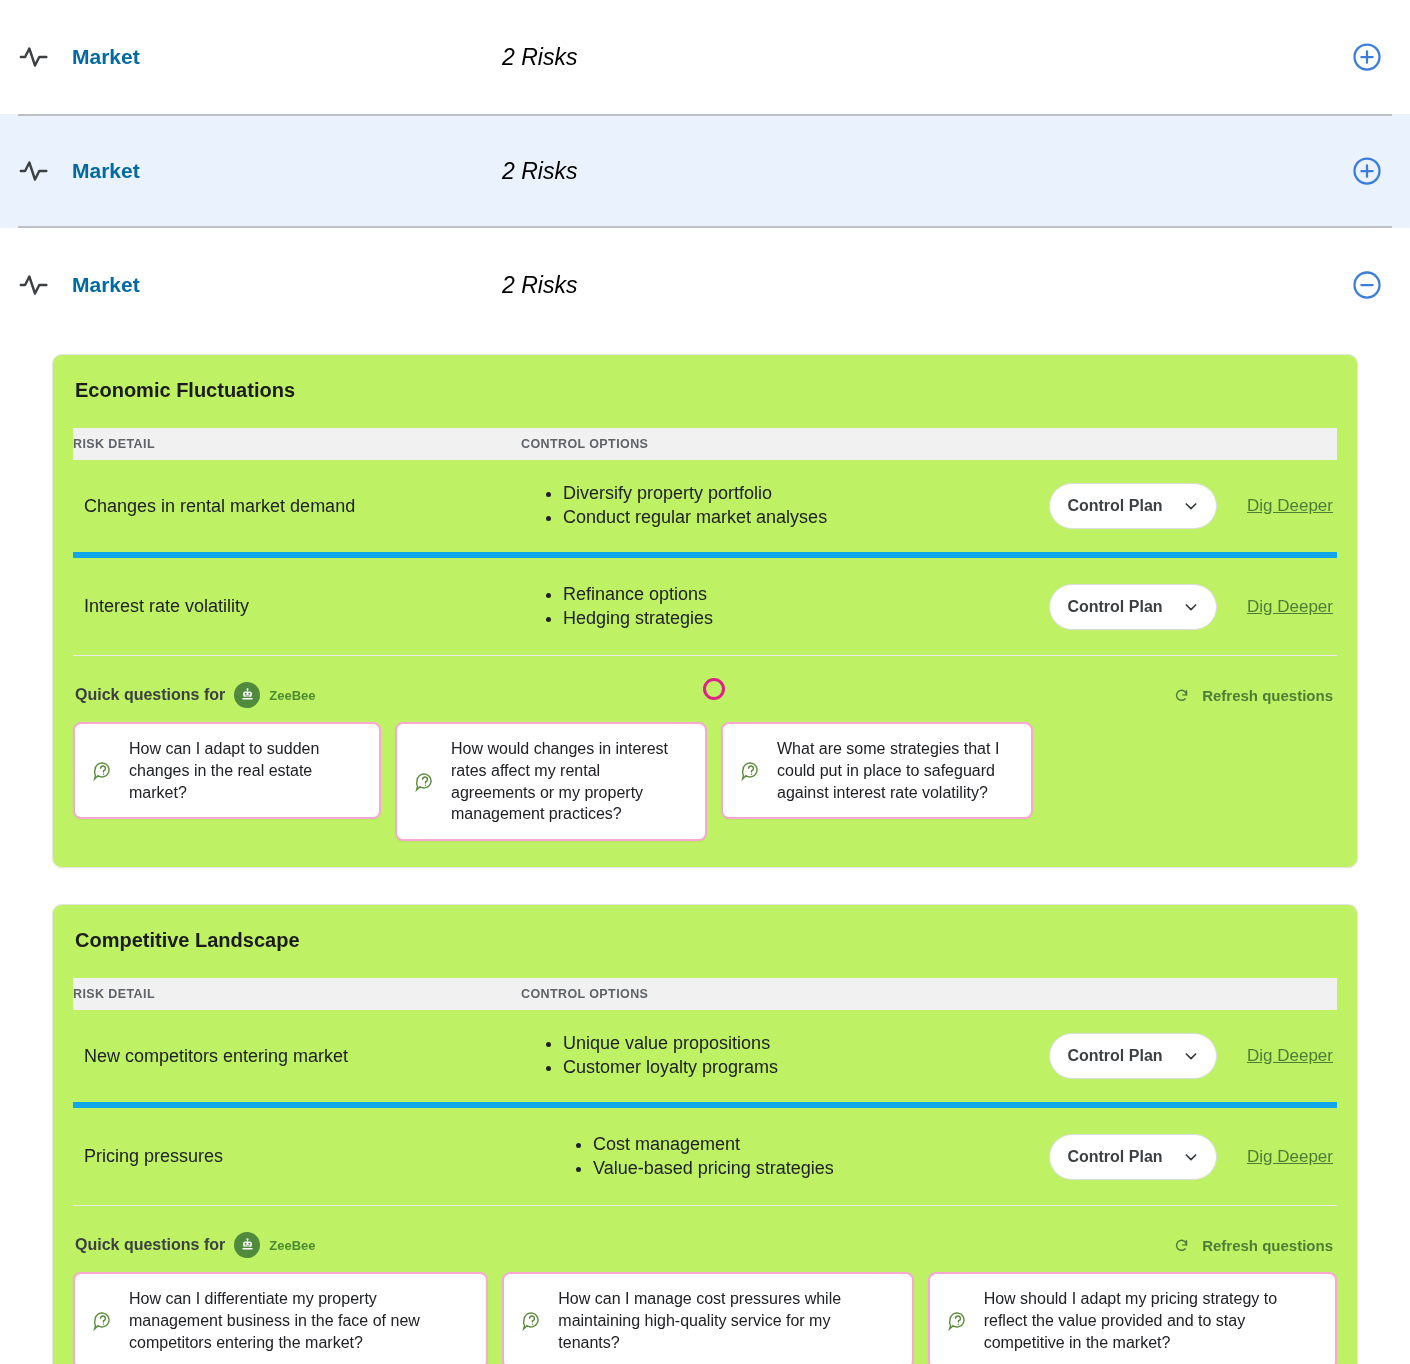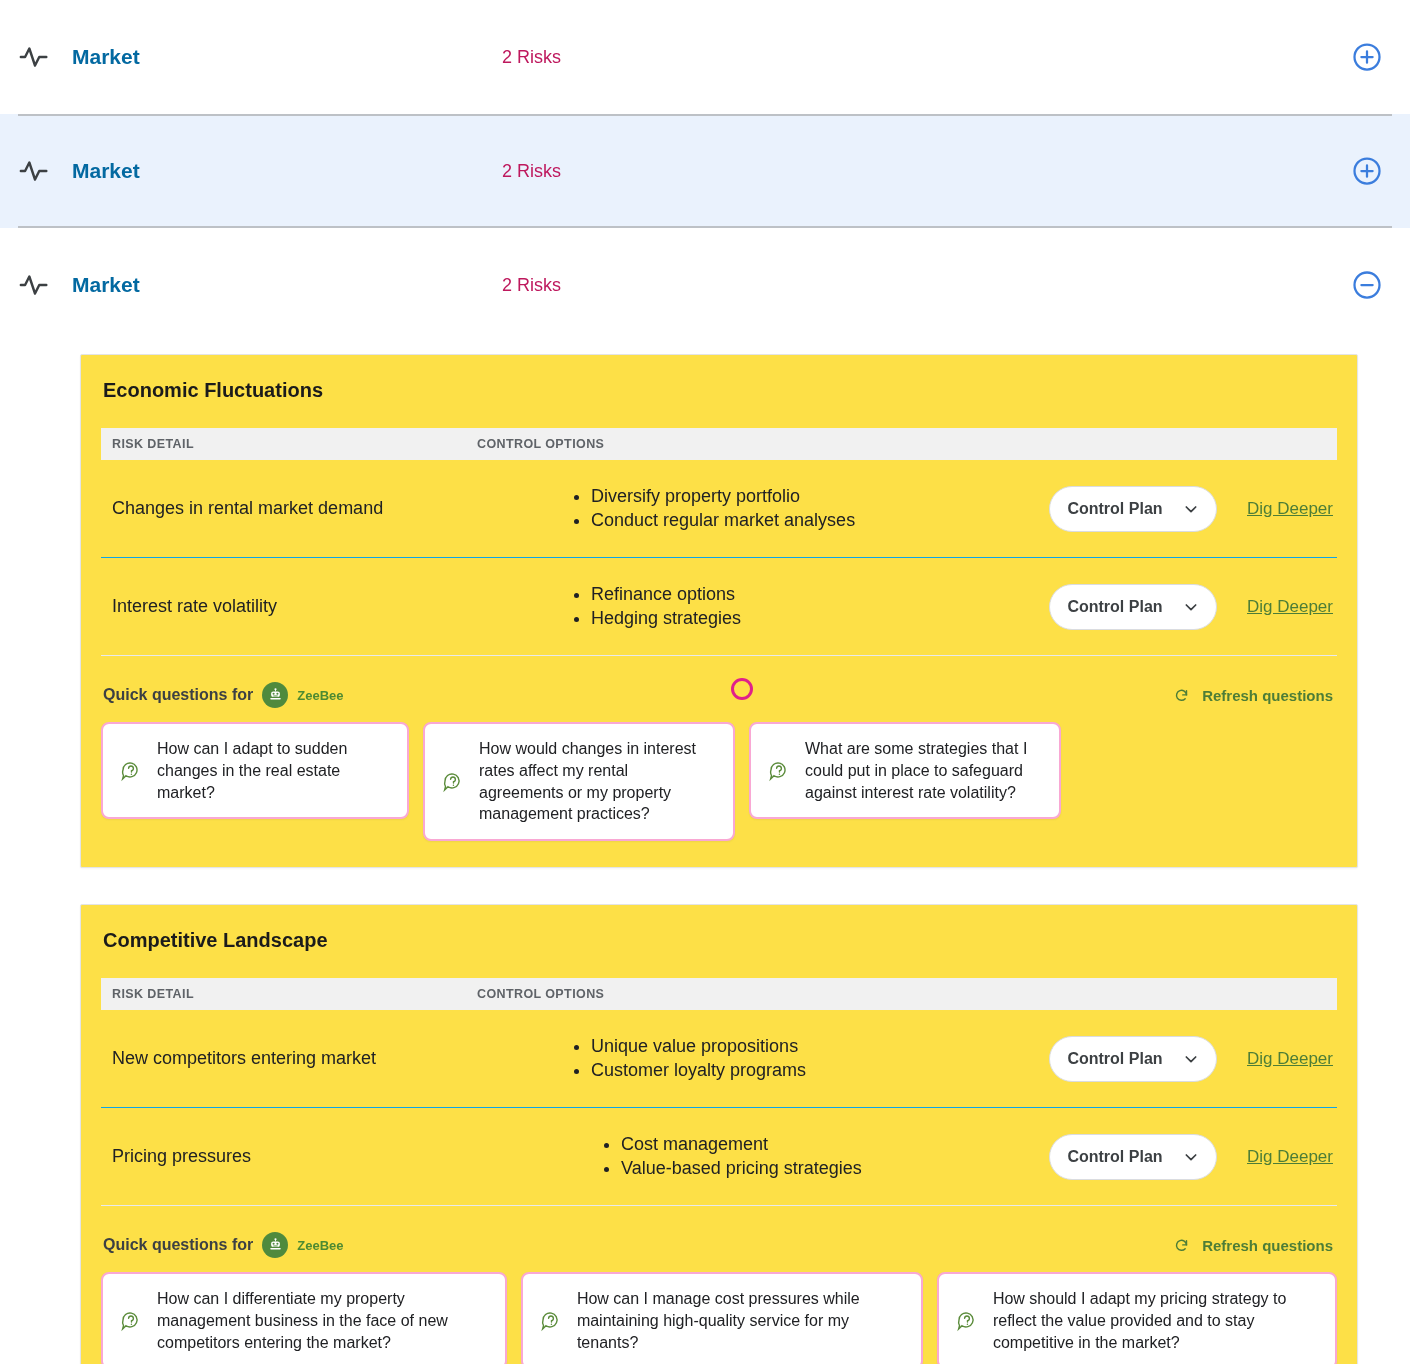--- a/index.html
+++ b/index.html
@@ -29,65 +29,64 @@
   .cat-row.has-bottom-rule::after {
     content: "";
     position: absolute; left: 18px; right: 18px; bottom: 0;
     height: 2px; background: #bdc1c6;
   }
   .pulse-icon { width: 34px; height: 34px; flex: 0 0 34px; color: #3c4043; }
   .cat-name {
     font-size: 21px; font-weight: bold; color: #0369a1;
     margin-left: 20px; width: 430px;
   }
-  .cat-count { font-size: 18px; color: #be185d; }
+  .cat-count { font-size: 23px; color: #000000; font-style: italic; }
   .cat-toggle {
     margin-left: auto;
     width: 30px; height: 30px;
     color: #3b7ddd;
     cursor: pointer;
   }
 
   
   .cat-body { padding: 0 52px 0 52px; }
 
   .risk-card {
     border: 1px solid #e3e4e6;
-    border-radius: 2px;
-    background: #fde047;
+    border-radius: 10px;
+    background: #bef264;
     padding: 20px 20px 26px 20px;
     margin-top: 12px;
     box-shadow: 0 1px 2px rgba(60,64,67,.05);
-    margin-left: 28px;
   }
   .risk-card-title {
     font-size: 20px; font-weight: bold; color: #1b1b1b;
     padding: 4px 0 0 2px;
     margin-bottom: 26px;
   }
 
   .risk-table { width: 100%; }
   .rt-head {
     display: flex;
     background: #f1f1f1;
     height: 32px;
     align-items: center;
   }
   .rt-head .col {
     font-size: 12.5px; font-weight: bold; letter-spacing: .4px;
     color: #5f6368; text-transform: uppercase;
   }
-  .col-detail { width: 376px; padding-left: 11px; }
+  .col-detail { width: 448px; }
   .col-controls { flex: 1; }
 
   .rt-row {
     display: flex;
     align-items: center;
     min-height: 98px;
-    border-bottom: 1px solid #0ea5e9;
+    border-bottom: 6px solid #0ea5e9;
     padding: 14px 0;
   }
   .rt-row:last-of-type { border-bottom: 1px solid #e8eaed; }
   .cell-detail {
     width: 470px;
     padding-left: 11px;
     font-size: 18px;
     color: #202124;
   }
   .cell-controls { flex: 1; }

